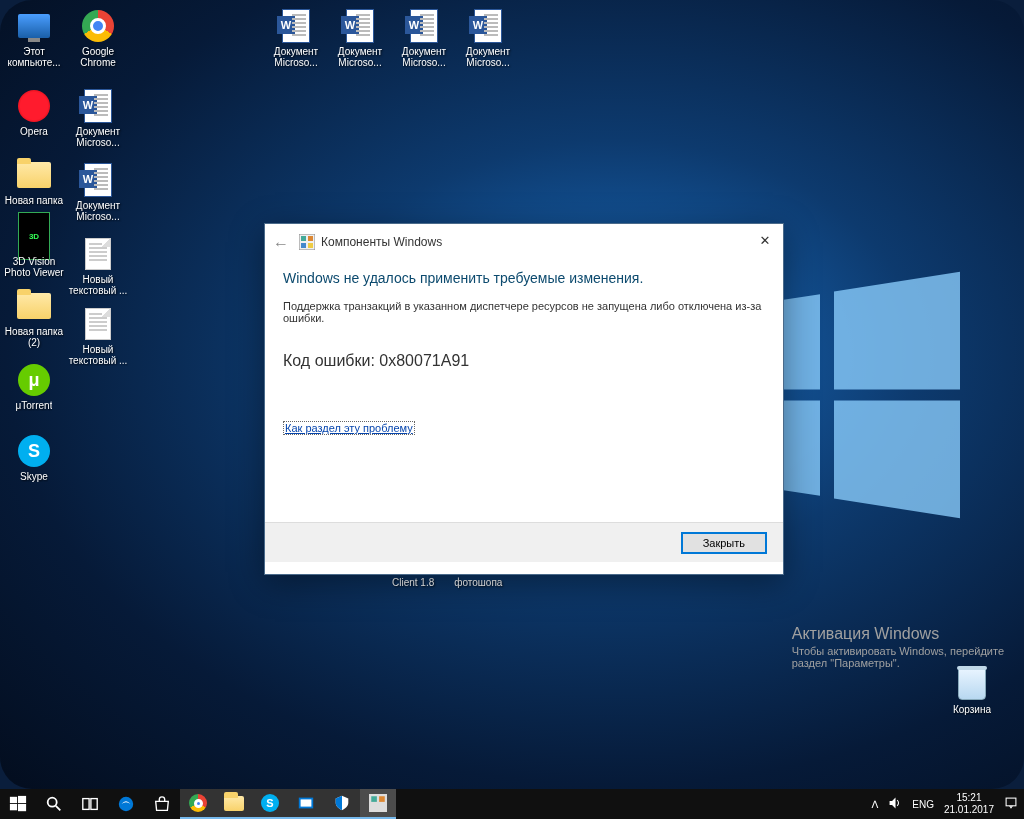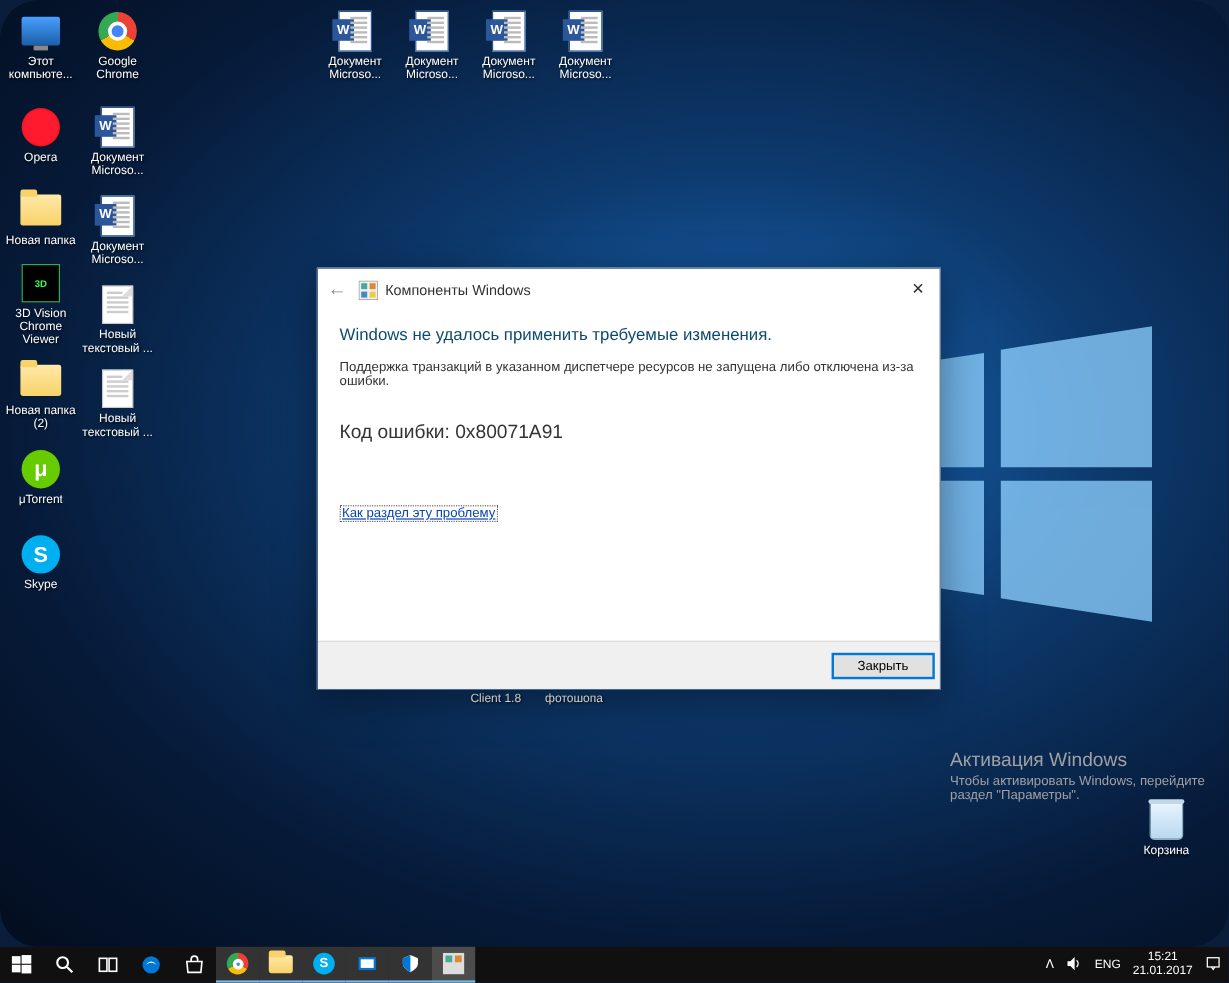--- a/index.html
+++ b/index.html
@@ -33,21 +33,21 @@
 .dialog-header { height: 36px; display: flex; align-items: center; padding: 0 8px; position: relative; }
 .dialog-back { width: 20px; color: #888; font-size: 16px; cursor: default; }
 .dialog-icon { width: 16px; height: 16px; margin: 0 6px; }
 .dialog-title { font-size: 12px; color: #333; }
 .dialog-close { position: absolute; right: 6px; top: 6px; width: 24px; height: 20px; display: flex; align-items: center; justify-content: center; cursor: pointer; font-size: 13px; color: #333; }
 .dialog-body { padding: 10px 18px 0 18px; }
 .dialog-heading { color: #0c4a6e; font-size: 14px; margin-bottom: 14px; }
 .dialog-text { font-size: 11px; color: #333; margin-bottom: 28px; }
 .dialog-code { font-size: 16px; color: #333; margin-bottom: 48px; }
 .dialog-link { font-size: 11px; color: #0645ad; text-decoration: underline; cursor: pointer; border: 1px dotted #666; padding: 0 1px; display: inline-block; }
-.dialog-footer { position: absolute; bottom: 0; left: 0; right: 0; height: 40px; background: #f0f0f0; border-top: 1px solid #ddd; display: flex; justify-content: flex-end; align-items: center; padding-right: 4px; }
+.dialog-footer { position: absolute; bottom: 12px; left: 0; right: 0; height: 40px; background: #f0f0f0; border-top: 1px solid #ddd; display: flex; justify-content: flex-end; align-items: center; padding-right: 16px; }
 .dialog-button { padding: 3px 20px; font-size: 11px; border: 2px solid #0078d7; background: #e1e1e1; cursor: pointer; }
 
 .taskbar { position: absolute; bottom: 0; left: 0; right: 0; height: 30px; background: #101010; display: flex; align-items: center; }
 .task-item { width: 36px; height: 30px; display: flex; align-items: center; justify-content: center; cursor: pointer; }
 .task-item.active { background: rgba(255,255,255,0.15); border-bottom: 2px solid #76b9ed; }
 .task-item svg, .task-item .icon-box { width: 18px; height: 18px; }
 .tray { margin-left: auto; display: flex; align-items: center; padding-right: 6px; color: #fff; font-size: 10px; gap: 10px; }
 .tray-time { text-align: center; line-height: 1.2; }
 
 
@@ -57,21 +57,21 @@
 .i-chrome::after { content:''; position:absolute; top:25%; left:25%; width:50%; height:50%; border-radius:50%; background:#4285f4; border: 3px solid #fff; box-sizing: border-box; }
 .i-opera { width: 32px; height: 32px; border-radius: 50%; background: radial-gradient(ellipse, #ff1b2d 60%, #b20000 100%); position: relative; }
 .i-word { width: 28px; height: 34px; background: #fff; border: 1px solid #2b579a; position: relative; }
 .i-word::before { content:'W'; position:absolute; left:-6px; top:6px; width:18px; height:18px; background:#2b579a; color:#fff; font-size:11px; font-weight:bold; display:flex; align-items:center; justify-content:center; }
 .i-word::after { content:''; position:absolute; top:4px; right:3px; width:14px; height:2px; background:#bbb; box-shadow: 0 4px #bbb, 0 8px #bbb, 0 12px #bbb, 0 16px #bbb, 0 20px #bbb; }
 .i-folder { width: 34px; height: 26px; background: linear-gradient(#ffe9a8, #f8d26a); border-radius: 2px; position: relative; }
 .i-folder::before { content:''; position:absolute; top:-4px; left:0; width:14px; height:6px; background:#f8d26a; border-radius: 2px 2px 0 0; }
 .i-txt { width: 26px; height: 32px; background: #fff; border: 1px solid #ccc; position: relative; }
 .i-txt::before { content:''; position:absolute; top:4px; left:3px; right:3px; height:2px; background:#ccc; box-shadow: 0 4px #ccc, 0 8px #ccc, 0 12px #ccc, 0 16px #ccc; }
 .i-txt::after { content:''; position:absolute; top:0; right:0; width:8px; height:8px; background: linear-gradient(135deg, #fff 50%, #ddd 50%); }
-.i-3d { width: 32px; height: 32px; background: #000; border: 1px solid #3a5; display:flex; align-items:center; justify-content:center; color:#3f5; font-size:8px; font-weight:bold; }
+.i-3d { width: 32px; height: 48px; background: #000; border: 1px solid #3a5; display:flex; align-items:center; justify-content:center; color:#3f5; font-size:8px; font-weight:bold; }
 .i-ut { width: 32px; height: 32px; border-radius: 50%; background: #6c0; color:#fff; display:flex; align-items:center; justify-content:center; font-size:18px; font-weight:bold; }
 .i-skype { width: 32px; height: 32px; border-radius: 50%; background: #00aff0; color:#fff; display:flex; align-items:center; justify-content:center; font-size:18px; font-weight:bold; }
 .i-ff { width: 32px; height: 32px; border-radius: 50%; background: radial-gradient(circle at 40% 30%, #3b5998 40%, #ff9500 45%, #e66000 100%); }
 .i-bin { width: 28px; height: 32px; background: linear-gradient(#e8f4ff, #b8d8f0); border-radius: 2px 2px 4px 4px; border: 1px solid #8ab; position: relative; }
 .i-bin::before { content:''; position:absolute; top:-3px; left:-2px; right:-2px; height:4px; background:#c0d8e8; border-radius:2px; }
 </style>
 </head>
 <body>
 
 <div class="desktop">
@@ -102,21 +102,21 @@
     <div class="desktop-icon" style="margin-top:20px">
         <div class="icon-box">
           <div class="i-folder"></div>
         </div>
         <div class="label">Новая папка</div>
       </div>
     <div class="desktop-icon" style="margin-top:12px">
         <div class="icon-box">
           <div class="i-3d">3D</div>
         </div>
-        <div class="label">3D Vision Chrome Viewer</div>
+        <div class="label">3D Vision Photo Viewer</div>
       </div>
     <div class="desktop-icon" style="margin-top:10px">
         <div class="icon-box">
           <div class="i-folder"></div>
         </div>
         <div class="label">Новая папка (2)</div>
       </div>
     <div class="desktop-icon" style="margin-top:14px">
         <div class="icon-box">
           <div class="i-ut">μ</div>

